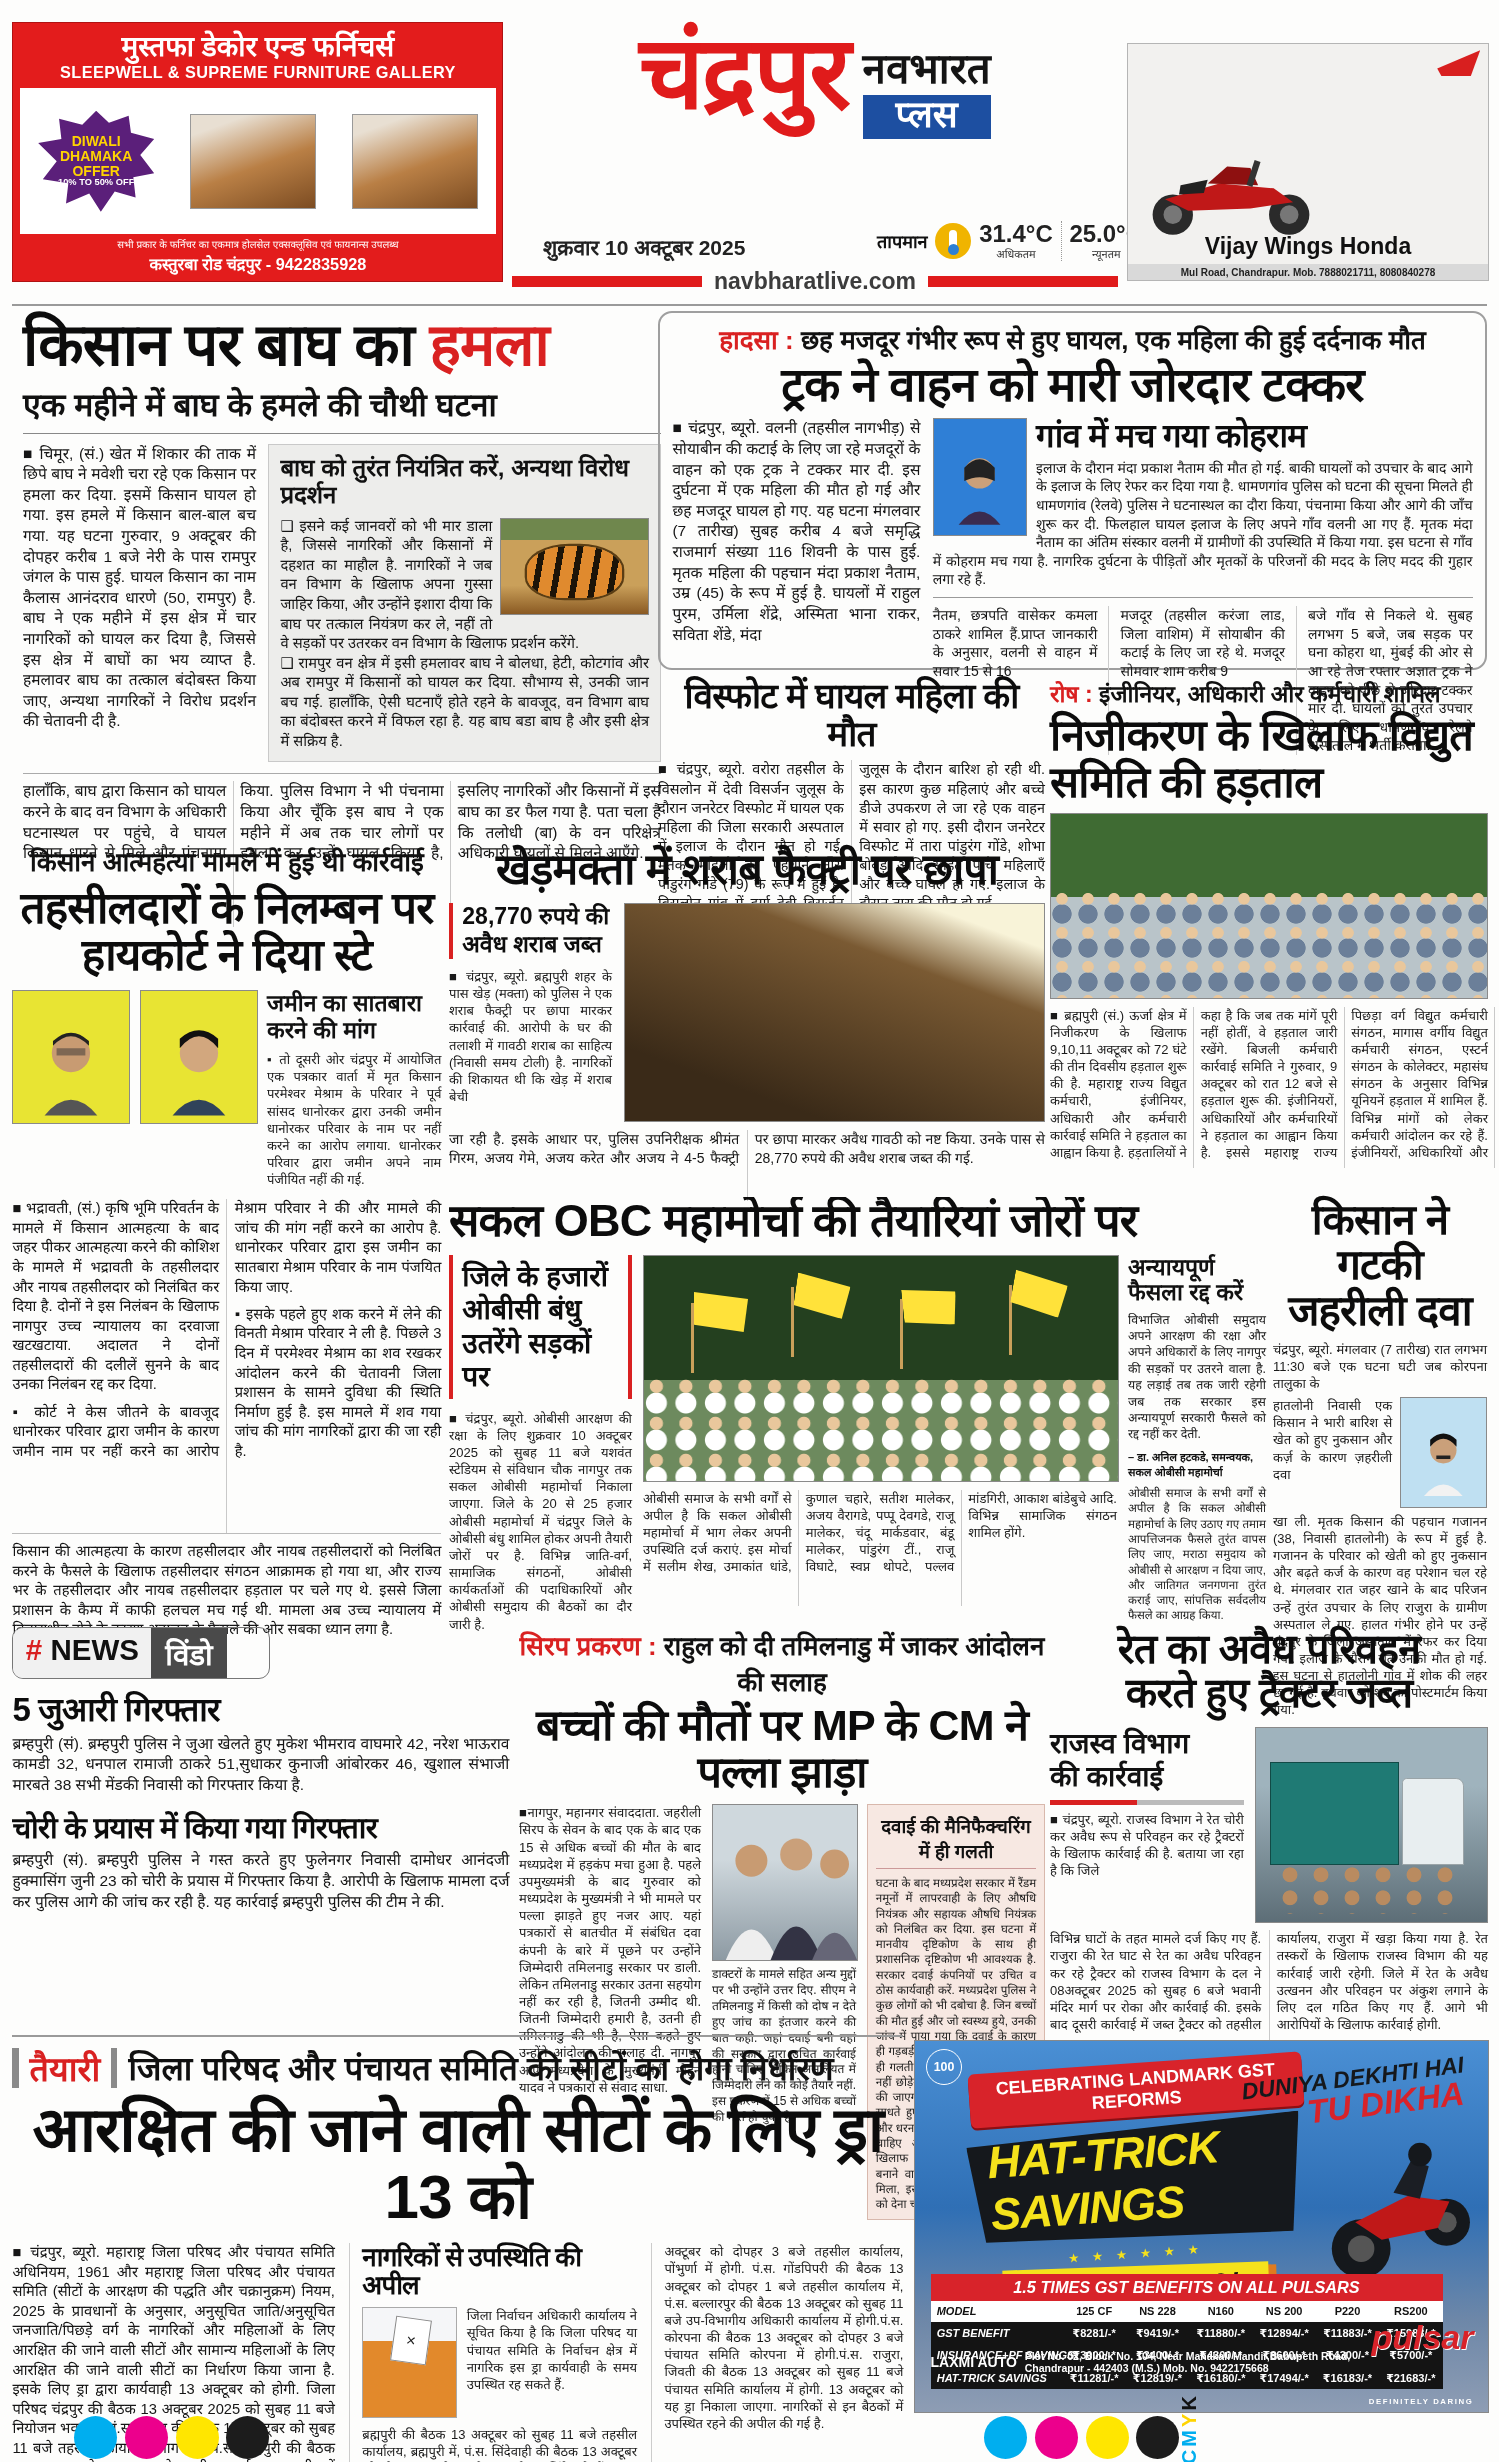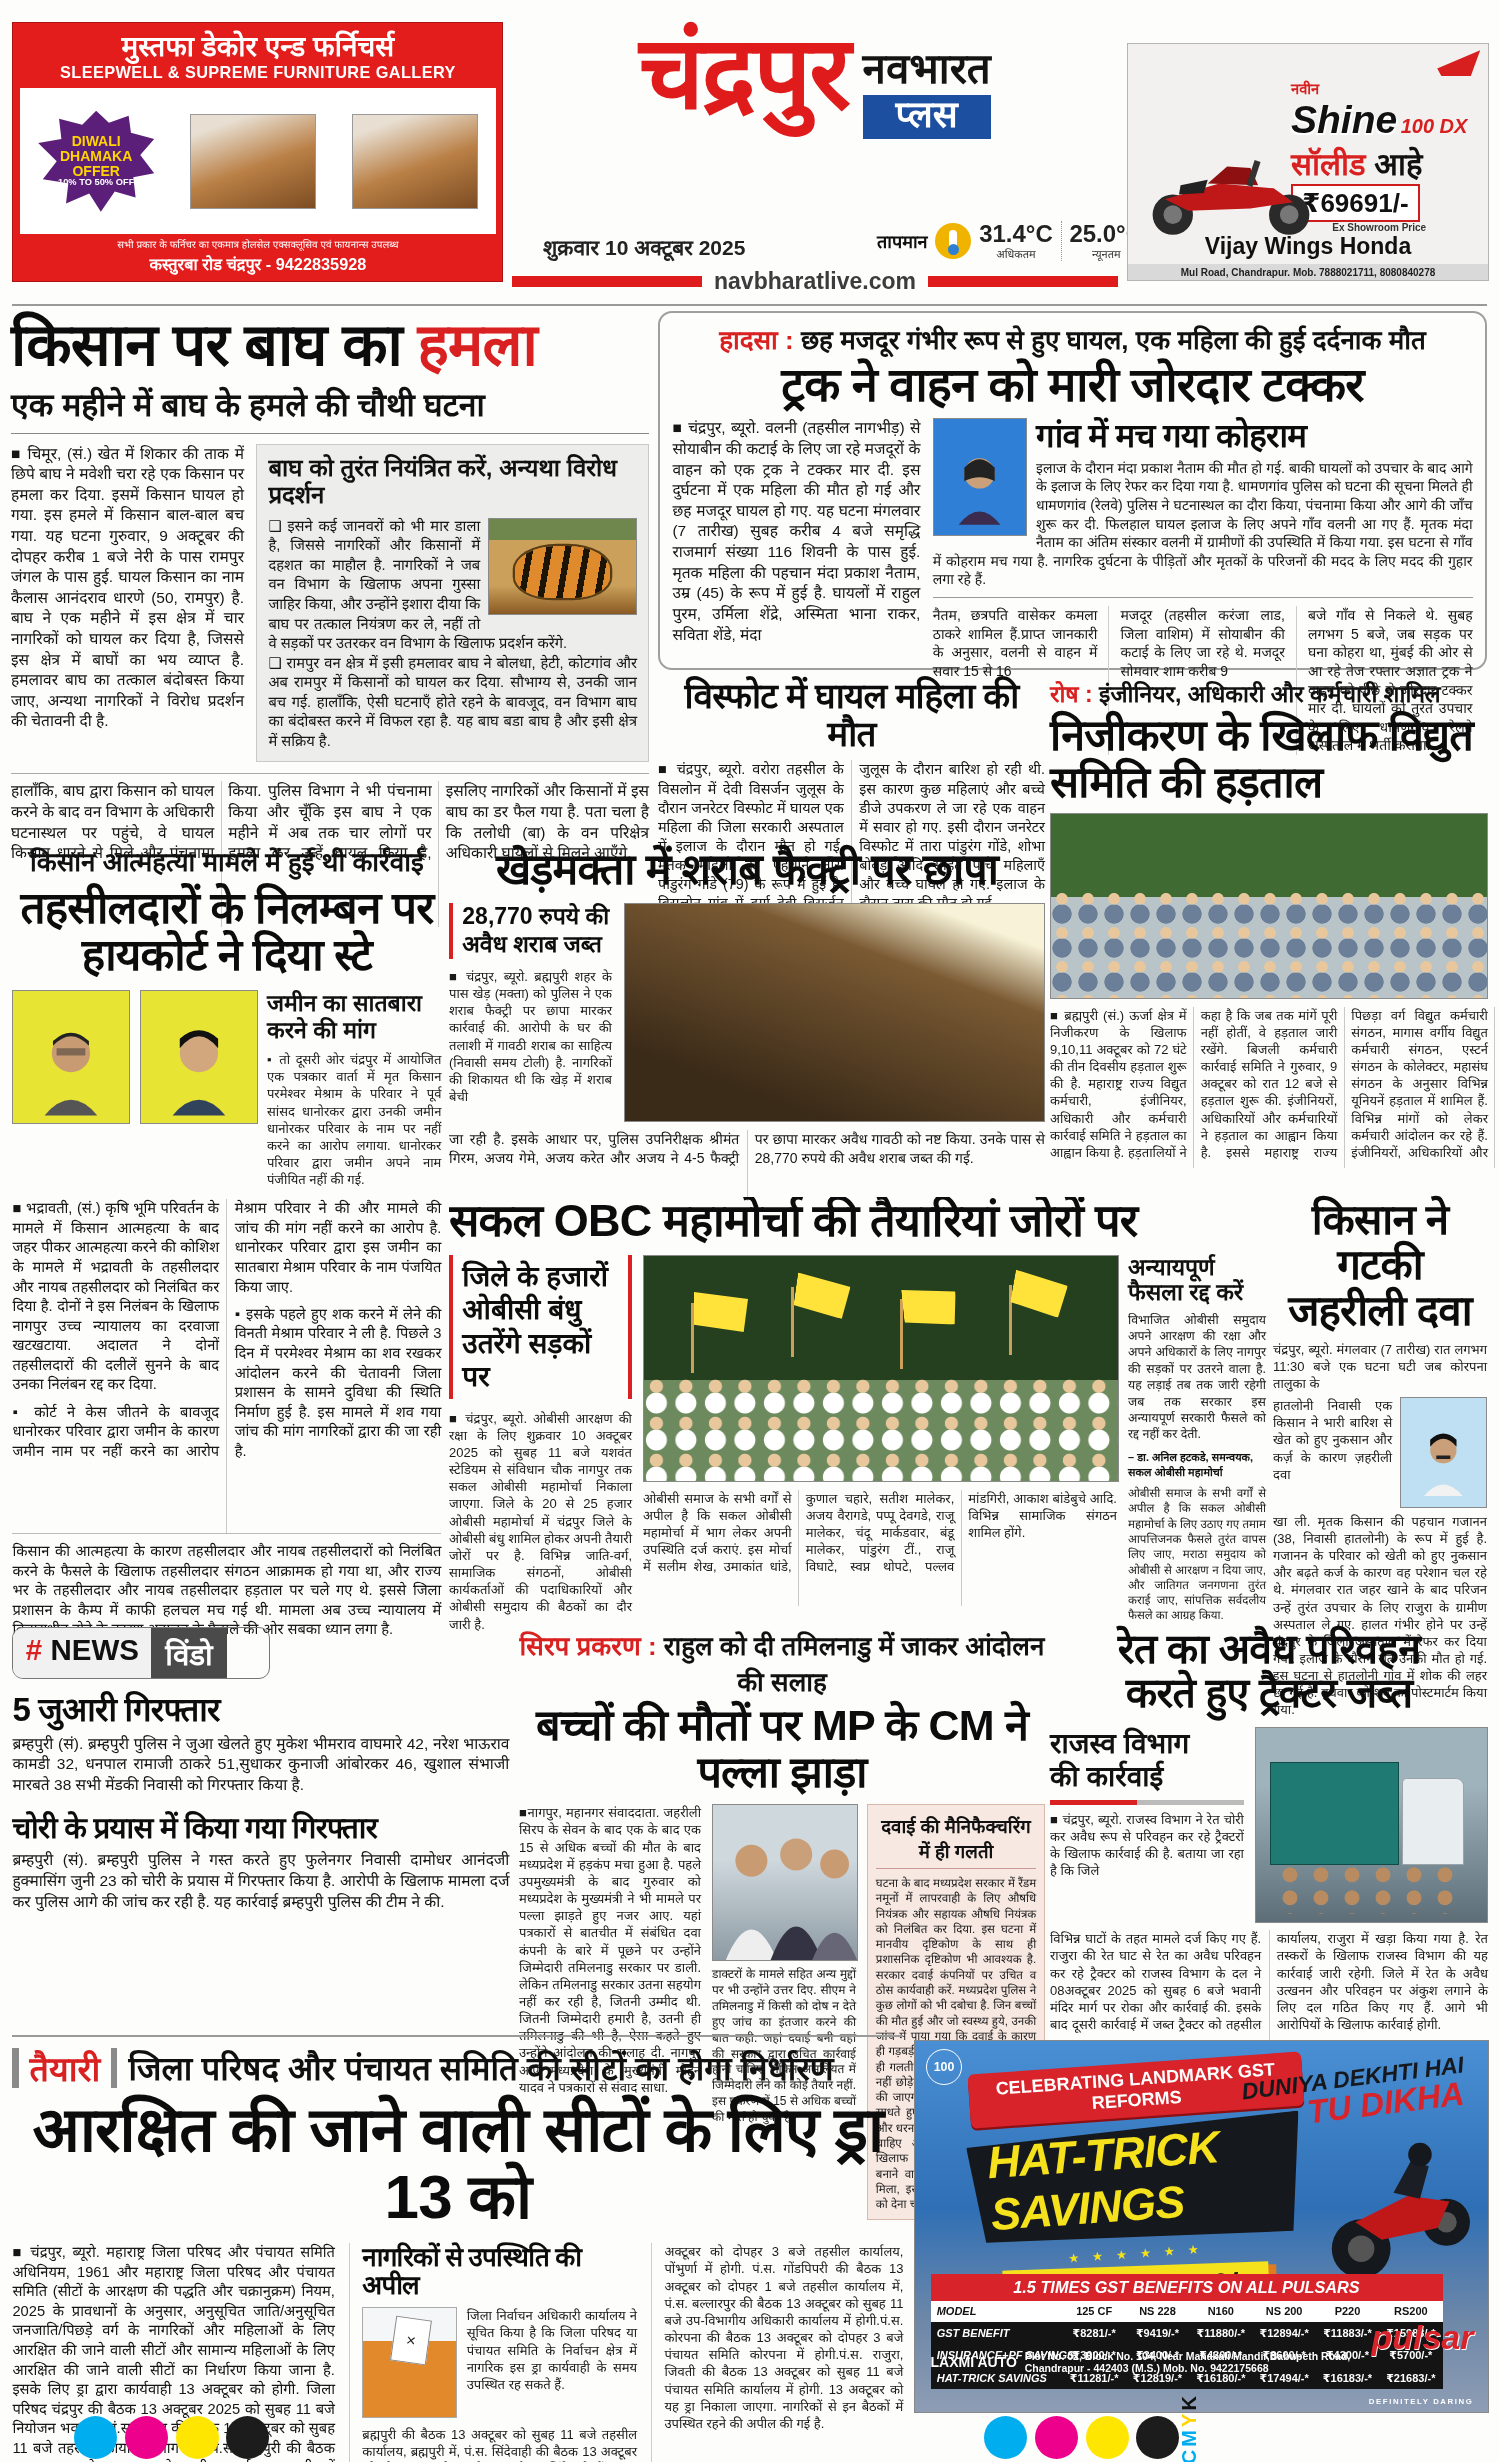--- a/index.html
+++ b/index.html
@@ -166,49 +166,39 @@
     </span>
   </div>
   <div class="abs webrow" style="left:512px;top:268px;width:606px;">
     <span class="bar"></span>
     <span class="web">navbharatlive.com</span>
     <span class="bar"></span>
   </div>
 
   <div class="abs ad-honda" style="left:1127px;top:43px;width:360px;height:236px;">
     <div class="honda-wing"></div>
-    <div class="abs" style="left:163px;top:34px;">
-      <span class="red" style="font-weight:800;font-size:14.7px;">नवीन</span>
-      <div><span class="shine">Shine</span>
-           <span class="shine-dx">100 DX</span></div>
-      <div class="solid"><span class="red">सॉलीड</span><span> आहे</span></div>
-      <div class="price-box">
-        <div class="price">₹69691/-</div>
-      </div>
-      <div class="price-note">Ex Showroom Price</div>
-    </div>
     <svg class="bike" viewBox="0 0 250 130">
       <circle cx="50" cy="100" r="26" fill="#2a2a2a"></circle>
         <circle cx="50" cy="100" r="12" fill="#777"></circle>
       <circle cx="200" cy="100" r="26" fill="#2a2a2a"></circle>
         <circle cx="200" cy="100" r="12" fill="#777"></circle>
       <polygon points="40,80 110,60 180,66 205,84 150,92 70,95" fill="#c01818"></polygon>
       <polygon points="95,60 120,38 150,40 160,62" fill="#8e1010"></polygon>
       <rect x="150" y="30" width="8" height="34" fill="#333" transform="rotate(18 154 47)"></rect>
       <polygon points="60,62 95,55 90,72 58,74" fill="#222"></polygon>
     </svg>
     <div class="abs" style="left:0;bottom:20px;width:100%;text-align:center;">
       <span class="honda-dealer">Vijay Wings Honda</span>
     </div>
     <div class="abs honda-addr" style="left:0;bottom:0;width:100%;box-sizing:border-box;text-align:center;">Mul Road, Chandrapur. Mob. 7888021711, 8080840278</div>
   </div>
 
   <div class="abs rule-h" style="left:12.4px;top:304px;width:1475px;"></div>
 
-  <section class="abs" style="left:11px;top:314px;width:638px;">
+  <section class="abs" style="left:23px;top:314px;width:638px;">
     <h1 class="hl" style="font-size:59px;margin:0;"><span>किसान पर बाघ का </span><span class="red">हमला</span></h1>
     <div style="font-size:32px;font-weight:800;border-bottom:1.6px solid #888;padding:4.7px 0 7.8px;">एक महीने में बाघ के हमले की चौथी घटना</div>
     <div style="display:flex;gap:12.4px;margin-top:9.3px;">
       <div class="bt" style="width:233px;flex:none;">■ चिमूर, (सं.) खेत में शिकार की ताक में छिपे बाघ ने मवेशी चरा रहे एक किसान पर हमला कर दिया. इसमें किसान घायल हो गया. इस हमले में किसान बाल-बाल बच गया. यह घटना गुरुवार, 9 अक्टूबर की दोपहर करीब 1 बजे नेरी के पास रामपुर जंगल के पास हुई. घायल किसान का नाम कैलास आनंदराव धारणे (50, रामपुर) है. बाघ ने एक महीने में इस क्षेत्र में चार नागरिकों को घायल कर दिया है, जिससे इस क्षेत्र में बाघों का भय व्याप्त है. हमलावर बाघ का तत्काल बंदोबस्त किया जाए, अन्यथा नागरिकों ने विरोध प्रदर्शन की चेतावनी दी है.</div>
       <div class="graybox" style="flex:1;padding:9.3px 11px;">
         <div style="font-size:24px;font-weight:800;line-height:1.15;margin-bottom:6.2px;">बाघ को तुरंत नियंत्रित करें, अन्यथा विरोध प्रदर्शन</div>
         <div class="photo tiger-art" style="float:right;width:147px;height:95px;margin:3.1px 0 6.2px 7.8px;">
             <div class="tiger-stripes"></div>
           </div>
         <div class="bt" style="font-size:14.7px;margin-top:7.8px;">❑ इसने कई जानवरों को भी मार डाला है, जिससे नागरिकों और किसानों में दहशत का माहौल है. नागरिकों ने जब वन विभाग के खिलाफ अपना गुस्सा जाहिर किया, और उन्होंने इशारा दीया कि बाघ पर तत्काल नियंत्रण कर ले, नहीं तो वे सड़कों पर उतरकर वन विभाग के खिलाफ प्रदर्शन करेंगे.</div>

